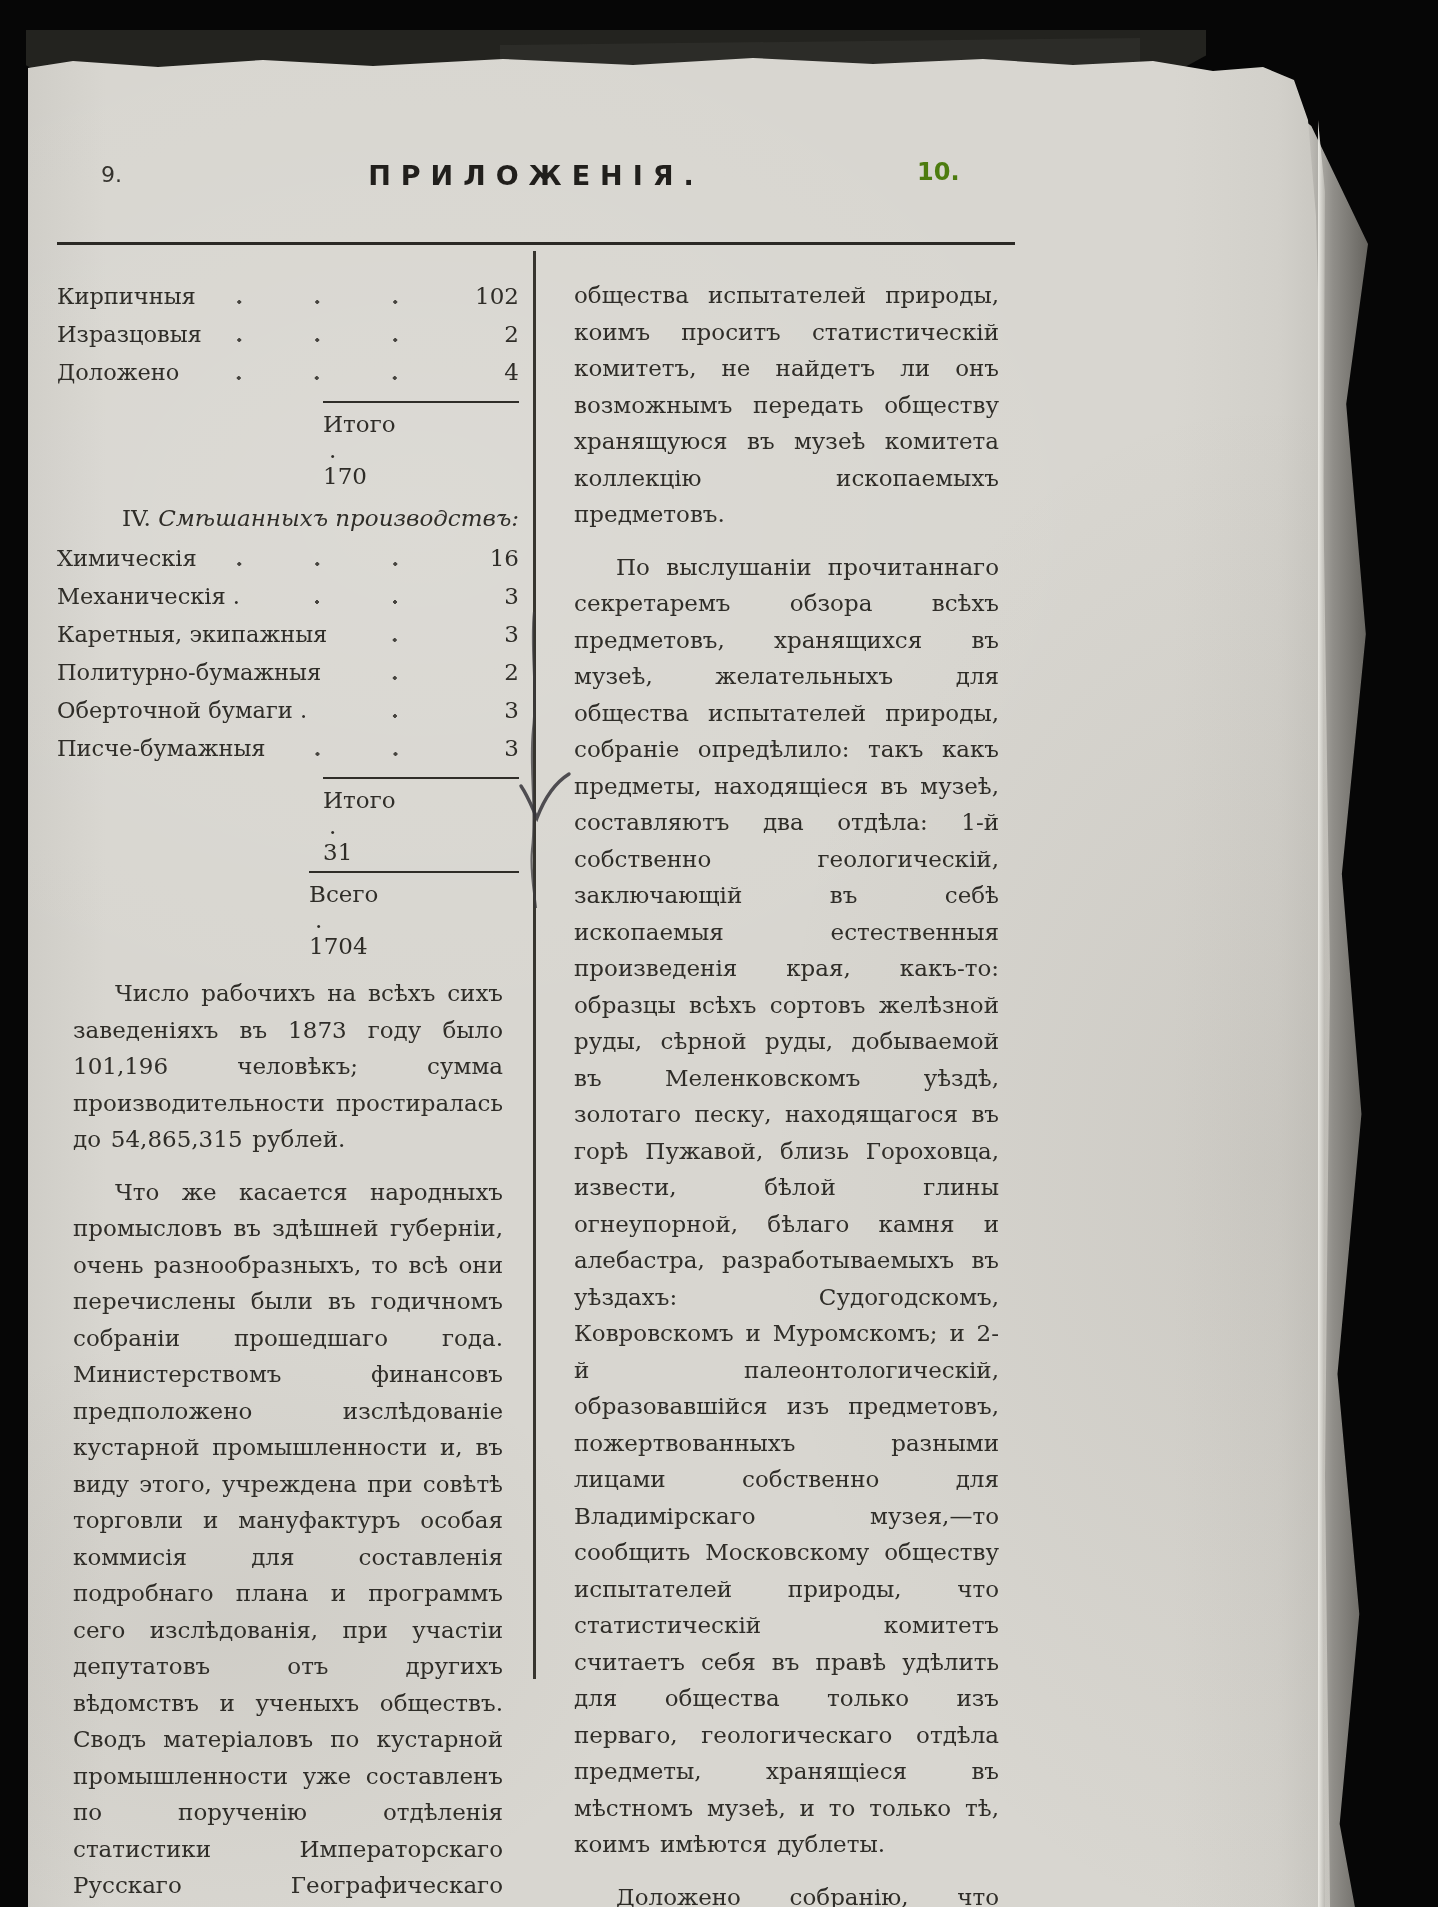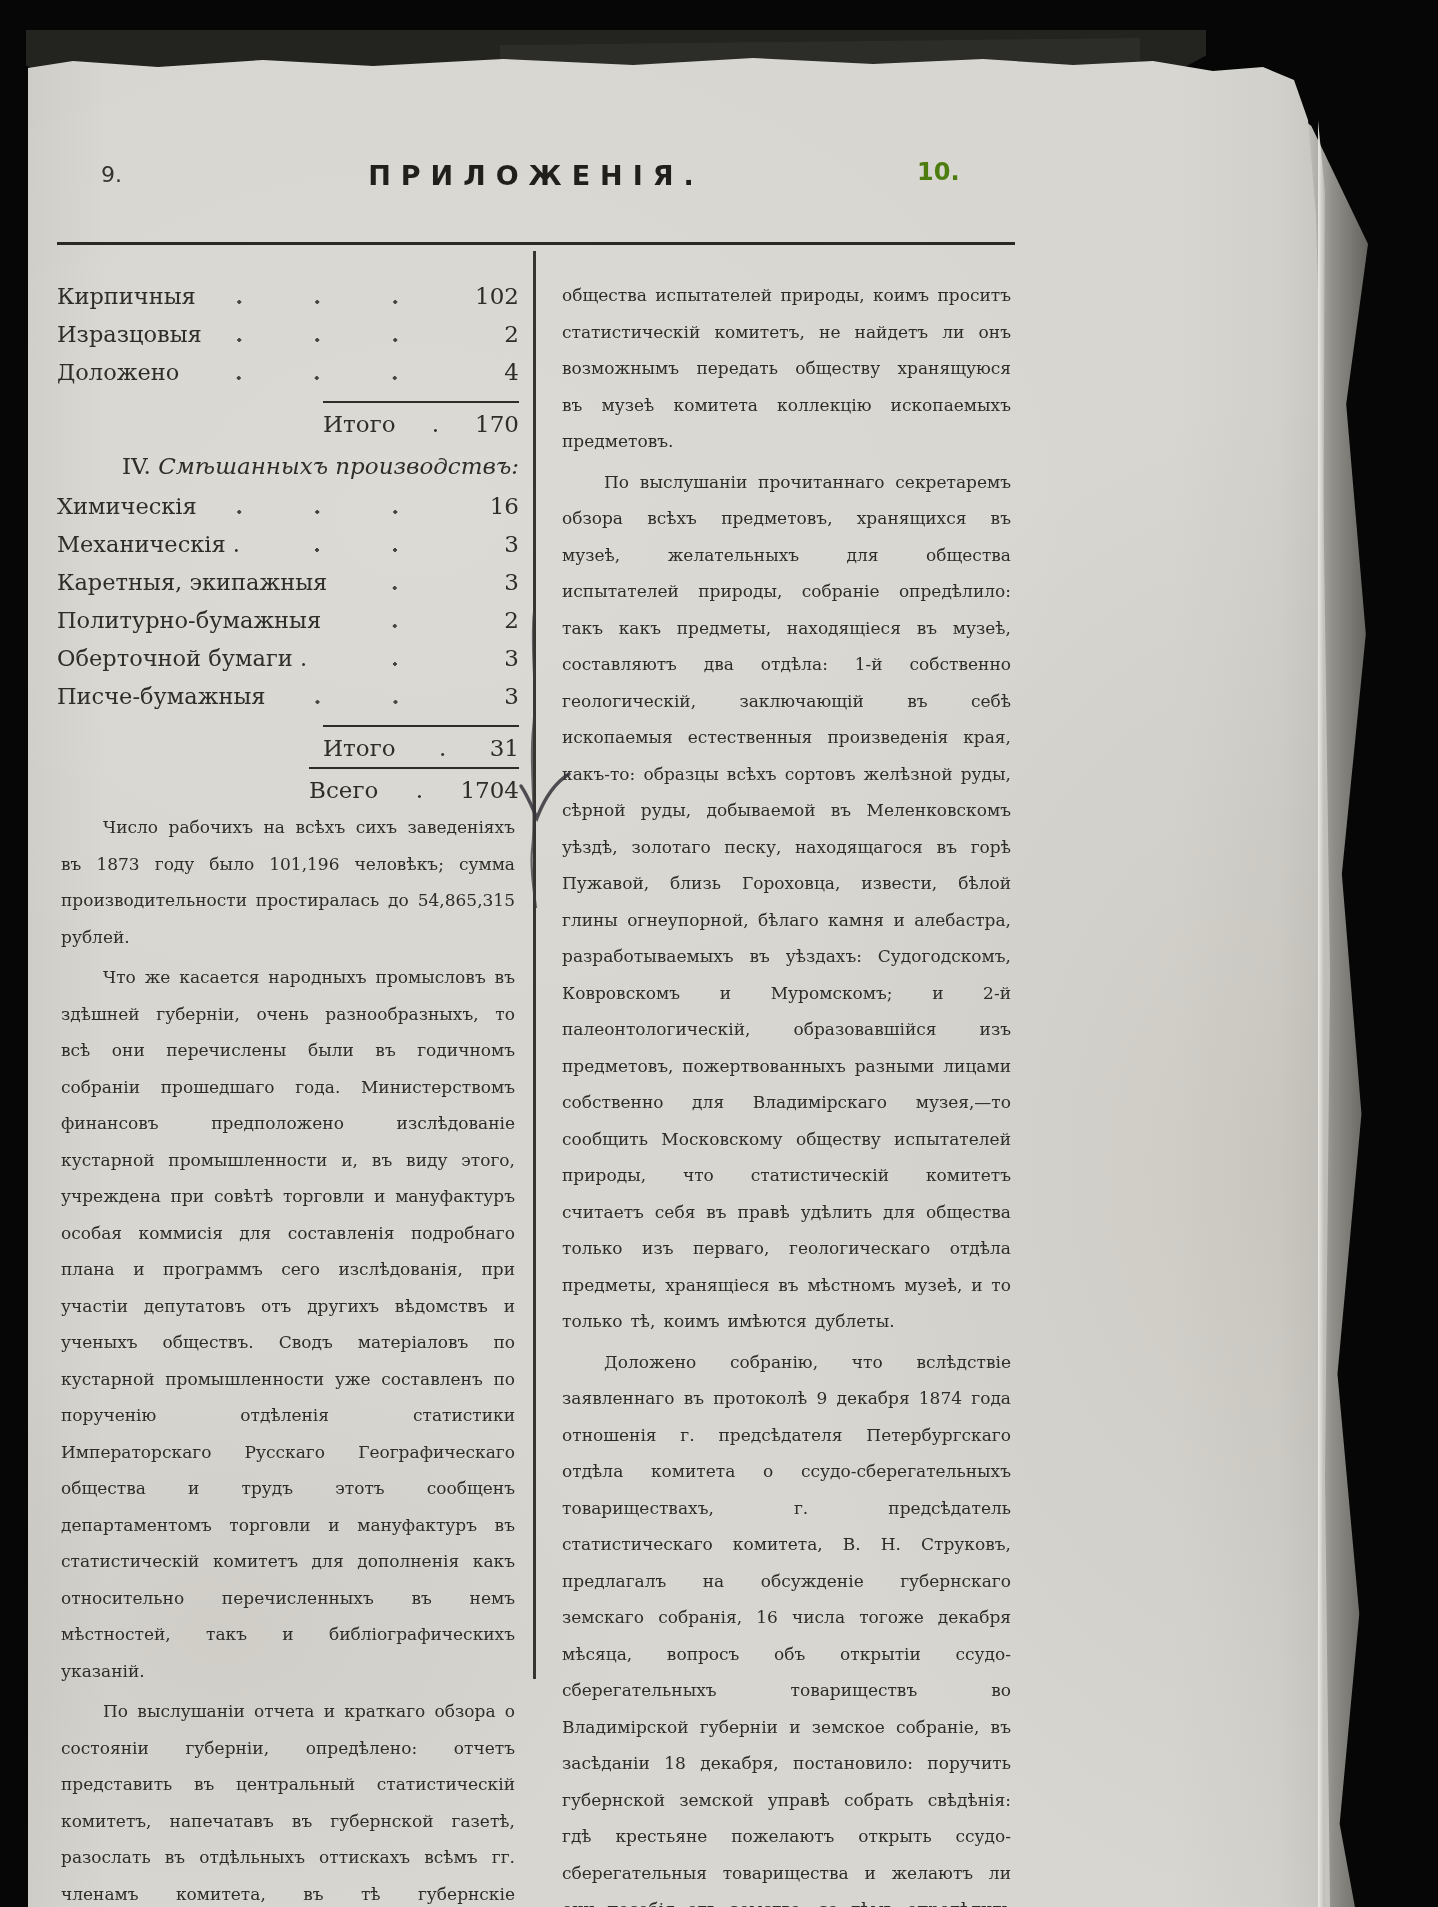--- a/index.html
+++ b/index.html
@@ -50,25 +50,25 @@
   
   .list-top{margin-top:26px;}
   .lrow{display:flex;align-items:baseline;font-size:22.5px;line-height:38px;gap:19px;}
   .lrow .lbl{white-space:nowrap;}
   .lrow .leader{flex:1;align-self:stretch;margin:0 8px;
     background-image:radial-gradient(circle,rgba(45,43,38,.85) 1.7px,rgba(0,0,0,0) 2.1px);
     background-size:78px 8px;background-repeat:repeat-x;background-position:right 6px bottom 9px;}
   .lrow .val{min-width:52px;text-align:right;font-size:23px;}
   .subtotal-wrap{display:flex;justify-content:flex-end;margin:10px 0 6px;}
   .subtotal{width:196px;border-top:2.5px solid #2f2d28;padding-top:8px;display:flex;
-    justify-content:space-between;align-items:baseline;font-size:23px;}
+    justify-content:space-between;align-items:baseline;font-size:23px;flex-direction:column;}
   .subtotal .dot{padding:0 6px;}
   .sec-head{ text-align:right;font-size:23px;margin:16px 0 8px;}
   .sec-head .ital{font-style:italic;}
-  .body-par{font-size:17px;line-height:36.5px;text-align:justify;margin:4px;
+  .body-par{font-size:23px;line-height:36.5px;text-align:justify;margin:16px;
     word-spacing:2.5px;}
   .indent{text-indent:42px;}
   .num-head{text-align:center;font-size:23px;margin:10px 0 8px;}
 
   .pen-mark{position:absolute;pointer-events:none;}
 </style>
 </head>
 <body>
 
 <div class="screen">

